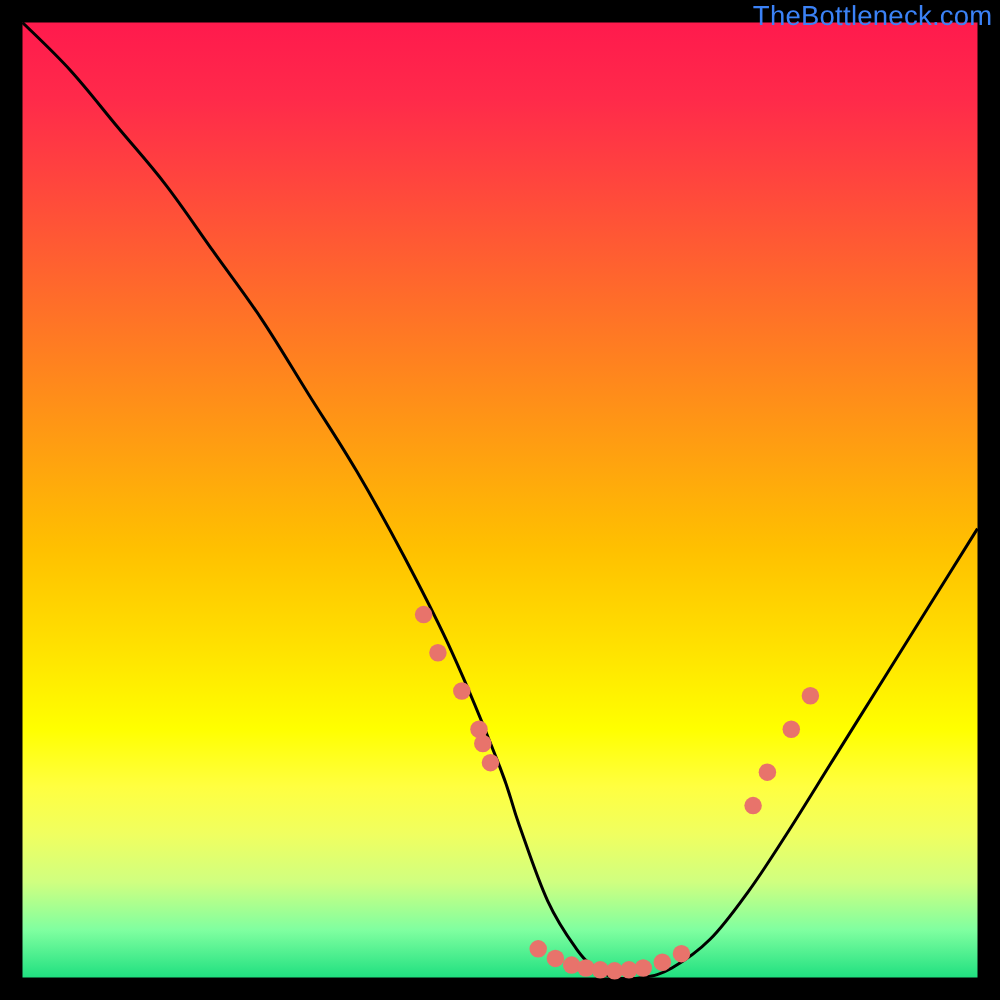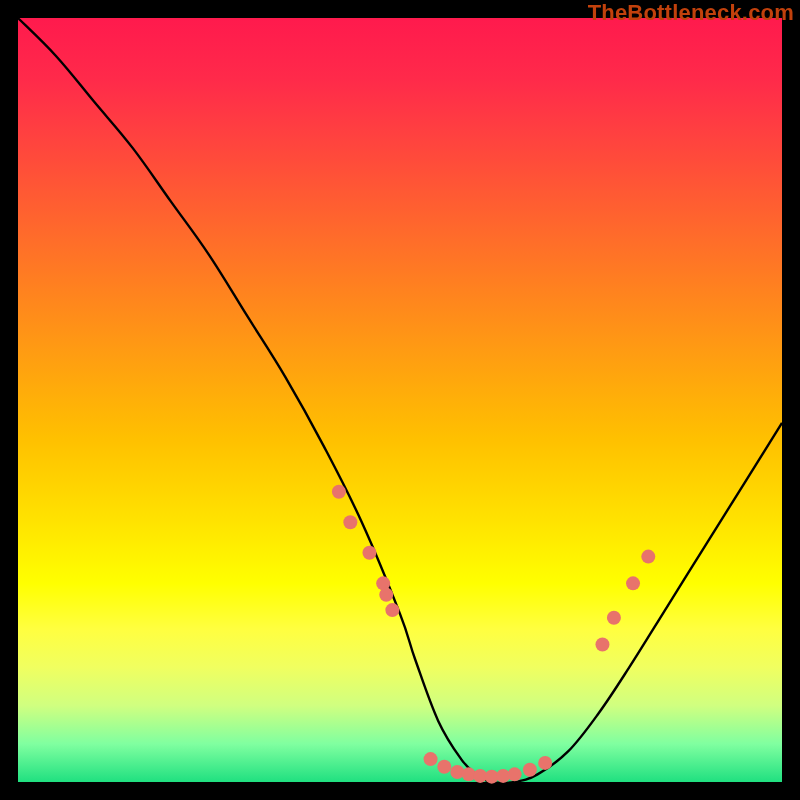--- a/index.html
+++ b/index.html
@@ -31,22 +31,22 @@
       #d0ff80 90%,
       #80ffa0 95%,
       #20e080 100%);
   }
   .watermark {
     position: absolute;
     top: 0px;
     right: 6px;
     font-family: Arial, Helvetica, sans-serif;
     font-size: 22px;
-    font-weight: 700;
-    color: #c2410c;
+    font-weight: 400;
+    color: #3b82f6;
     letter-spacing: 0.2px;
   }
   svg.curve {
     position: absolute;
     left: 0; top: 0;
     width: 764px; height: 764px;
     overflow: visible;
   }
 </style>
 </head>

